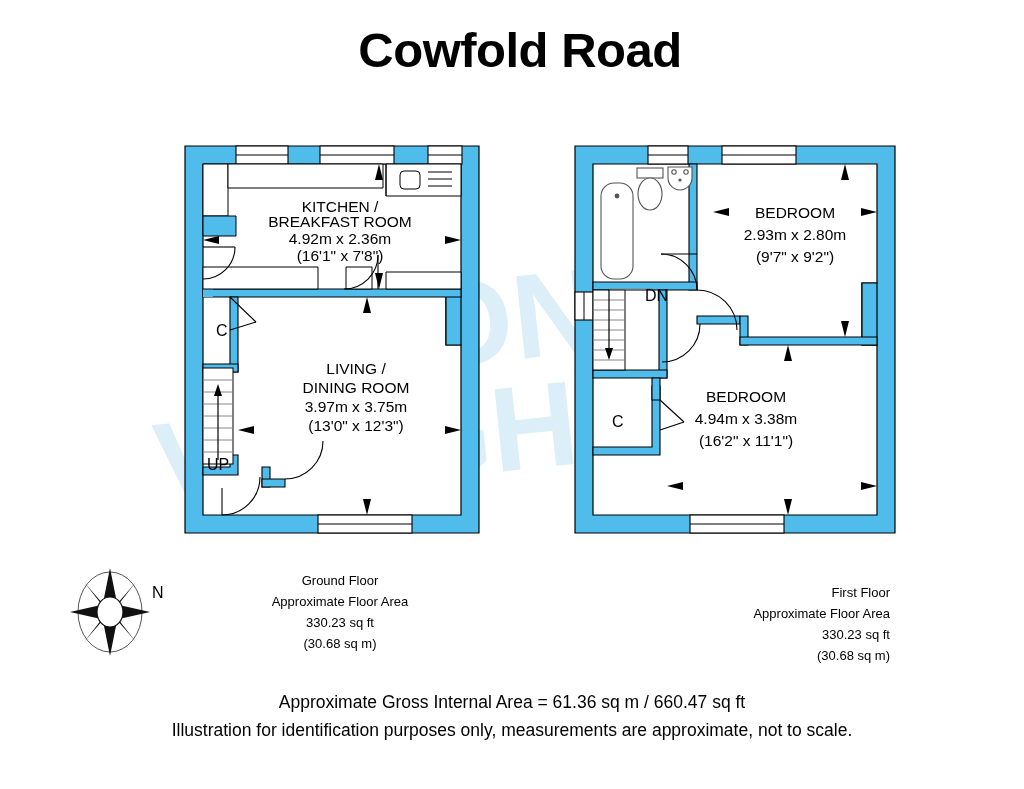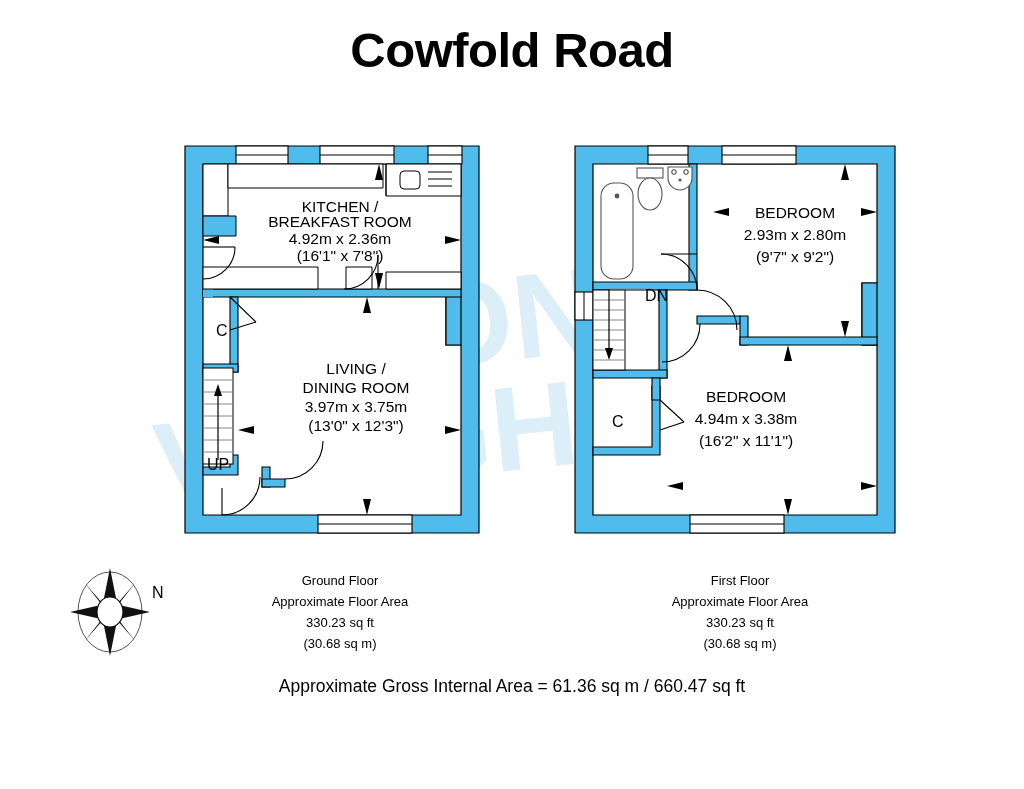--- a/index.html
+++ b/index.html
@@ -16,21 +16,21 @@
     overflow: hidden;
   }
   #page {
     position: relative;
     width: 1024px;
     height: 789px;
   }
   #title {
     position: absolute;
     top: 22px;
-    left: 8px;
+    left: 16px;
     width: 1008px;
     text-align: center;
     font-size: 49px;
     font-weight: bold;
     letter-spacing: -0.5px;
     color: #000;
   }
   .plan-svg {
     position: absolute;
     top: 0;
@@ -38,26 +38,26 @@
   }
   .floor-caption {
     position: absolute;
     text-align: center;
     font-size: 13px;
     line-height: 21px;
     color: #000;
     width: 300px;
   }
   #ground-caption { left: 190px; top: 570px; }
-  #first-caption  { left: 590px; top: 570px; }
+  #first-caption  { left: 590px; top: 582px; text-align: right; }
 
   #summary {
     position: absolute;
     left: 0;
-    top: 672px;
+    top: 688px;
     width: 1024px;
     text-align: center;
     font-size: 17.5px;
     line-height: 28px;
     color: #000;
   }
   .room-label {
     font-size: 15.5px;
     font-family: "Liberation Sans", sans-serif;
     fill: #000;
@@ -357,15 +357,16 @@
 
   <div class="floor-caption" id="first-caption">
     <div>First Floor</div>
     <div>Approximate Floor Area</div>
     <div>330.23 sq ft</div>
     <div>(30.68 sq m)</div>
   </div>
 
   <div id="summary">
     <div>Approximate Gross Internal Area = 61.36 sq m / 660.47 sq ft</div>
+    <div>Illustration for identification purposes only, measurements are approximate, not to scale.</div>
   </div>
 
 </div>
 
 </body></html>

